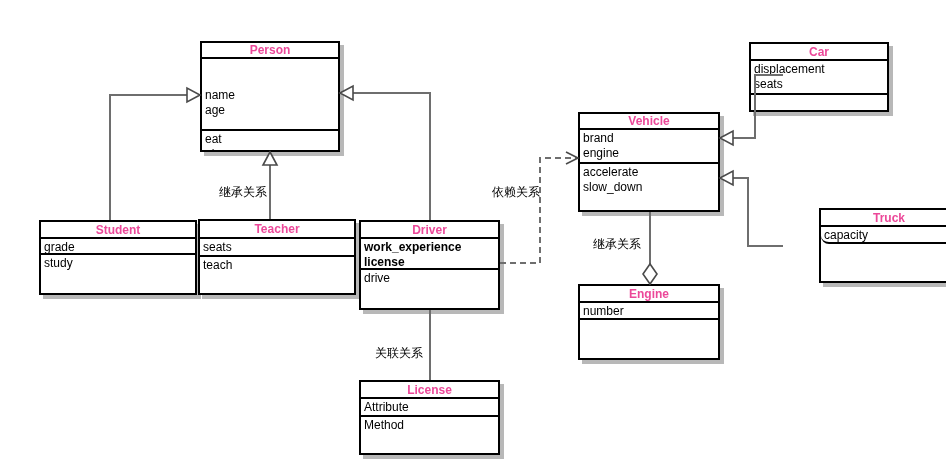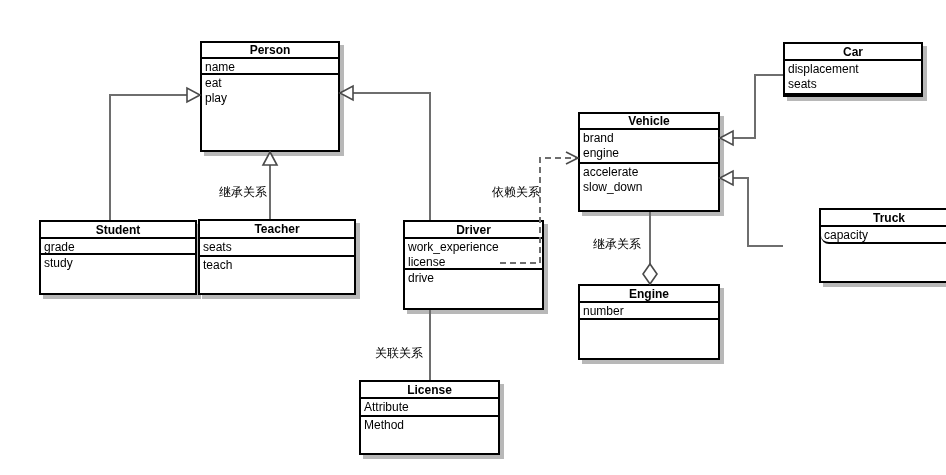--- a/index.html
+++ b/index.html
@@ -12,21 +12,21 @@
     border: 2px solid #000000;
     box-shadow: 4px 4px 0 0 #b8b8b8;
     display: flex;
     flex-direction: column;
     z-index: 1;
   }
   .uml-title {
     border-bottom: 2px solid #000000;
     font-weight: bold;
     font-size: 12px;
-    color: #000000;
+    color: #ec4899;
     display: flex;
     align-items: center;
     justify-content: center;
     flex: 0 0 auto;
     overflow: hidden;
   }
   .uml-section {
     border-bottom: 2px solid #000000;
     flex: 0 0 auto;
     overflow: hidden;
@@ -87,21 +87,21 @@
         <polyline points="783,75 755,75 755,138 733,138" fill="none" stroke="#6e6e6e" stroke-width="2"></polyline>
         <polygon points="720,138 733,131 733,145" fill="#ffffff" stroke="#4a4a4a" stroke-width="1.6"></polygon>
       </g>
       <g>
         <polyline points="783,246 748,246 748,178 733,178" fill="none" stroke="#6e6e6e" stroke-width="2"></polyline>
         <polygon points="720,178 733,171 733,185" fill="#ffffff" stroke="#4a4a4a" stroke-width="1.6"></polygon>
       </g>
     </svg>
     <div class="uml-class" style="left: 200px; top: 41px; width: 140px; height: 111px;">
       <div class="uml-title" style="height: 16px;">Person</div>
-      <div class="uml-section" style="height: 16px;">
+      <div class="uml-section" style="height: 44px; margin-top: 28px;">
         <div class="uml-line">name</div>
         <div class="uml-line">age</div>
       </div>
       <div class="uml-section uml-methods">
         <div class="uml-line">eat</div>
         <div class="uml-line">play</div>
       </div>
     </div>
     <div class="uml-class" style="left: 39px; top: 220px; width: 158px; height: 75px;">
       <div class="uml-title" style="height: 17px;">Student</div>
@@ -114,23 +114,23 @@
     </div>
     <div class="uml-class" style="left: 198px; top: 219px; width: 158px; height: 76px;">
       <div class="uml-title" style="height: 18px;">Teacher</div>
       <div class="uml-section" style="height: 18px;">
         <div class="uml-line">seats</div>
       </div>
       <div class="uml-section uml-methods">
         <div class="uml-line">teach</div>
       </div>
     </div>
-    <div class="uml-class" style="left: 359px; top: 220px; width: 141px; height: 90px; margin-left: 44px;">
+    <div class="uml-class" style="left: 359px; top: 220px; width: 141px; height: 90px;">
       <div class="uml-title" style="height: 17px;">Driver</div>
-      <div class="uml-section" style="height: 31px;">
+      <div class="uml-section" style="height: 31px; font-weight: bold;">
         <div class="uml-line">work_experience</div>
         <div class="uml-line">license</div>
       </div>
       <div class="uml-section uml-methods">
         <div class="uml-line">drive</div>
       </div>
     </div>
     <div class="uml-class" style="left: 359px; top: 380px; width: 141px; height: 75px;">
       <div class="uml-title" style="height: 17px;">License</div>
       <div class="uml-section" style="height: 18px;">
@@ -151,21 +151,21 @@
         <div class="uml-line">slow_down</div>
       </div>
     </div>
     <div class="uml-class" style="left: 578px; top: 284px; width: 142px; height: 76px;">
       <div class="uml-title" style="height: 17px;">Engine</div>
       <div class="uml-section" style="height: 17px;">
         <div class="uml-line">number</div>
       </div>
       <div class="uml-section uml-methods"></div>
     </div>
-    <div class="uml-class" style="left: 783px; top: 42px; width: 140px; height: 55px;">
+    <div class="uml-class" style="left: 749px; top: 42px; width: 140px; height: 70px;">
       <div class="uml-title" style="height: 17px;">Car</div>
       <div class="uml-section" style="height: 34px;">
         <div class="uml-line">displacement</div>
         <div class="uml-line">seats</div>
       </div>
       <div class="uml-section uml-methods"></div>
     </div>
     <div class="uml-class" style="left: 783px; top: 208px; width: 140px; height: 75px; margin-left: 36px;">
       <div class="uml-title" style="height: 17px;">Truck</div>
       <div class="uml-section" style="height: 17px; border-radius: 8px;">

